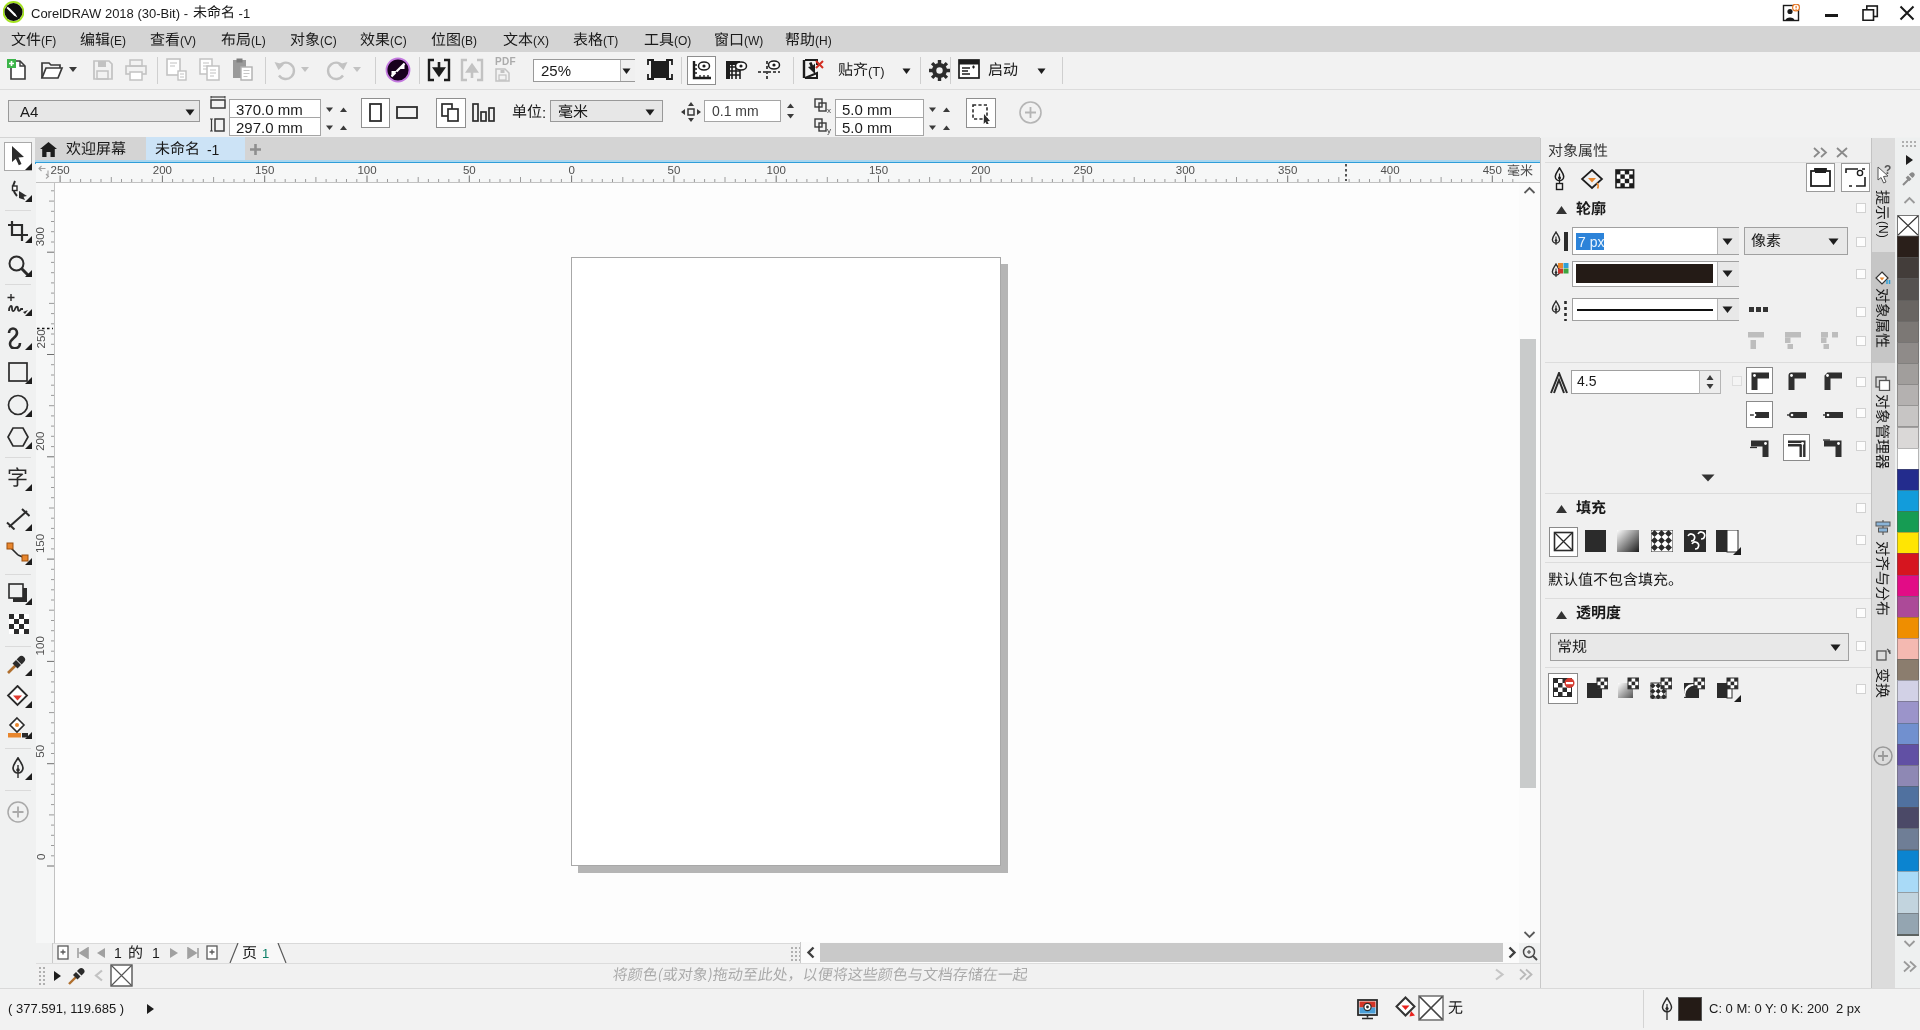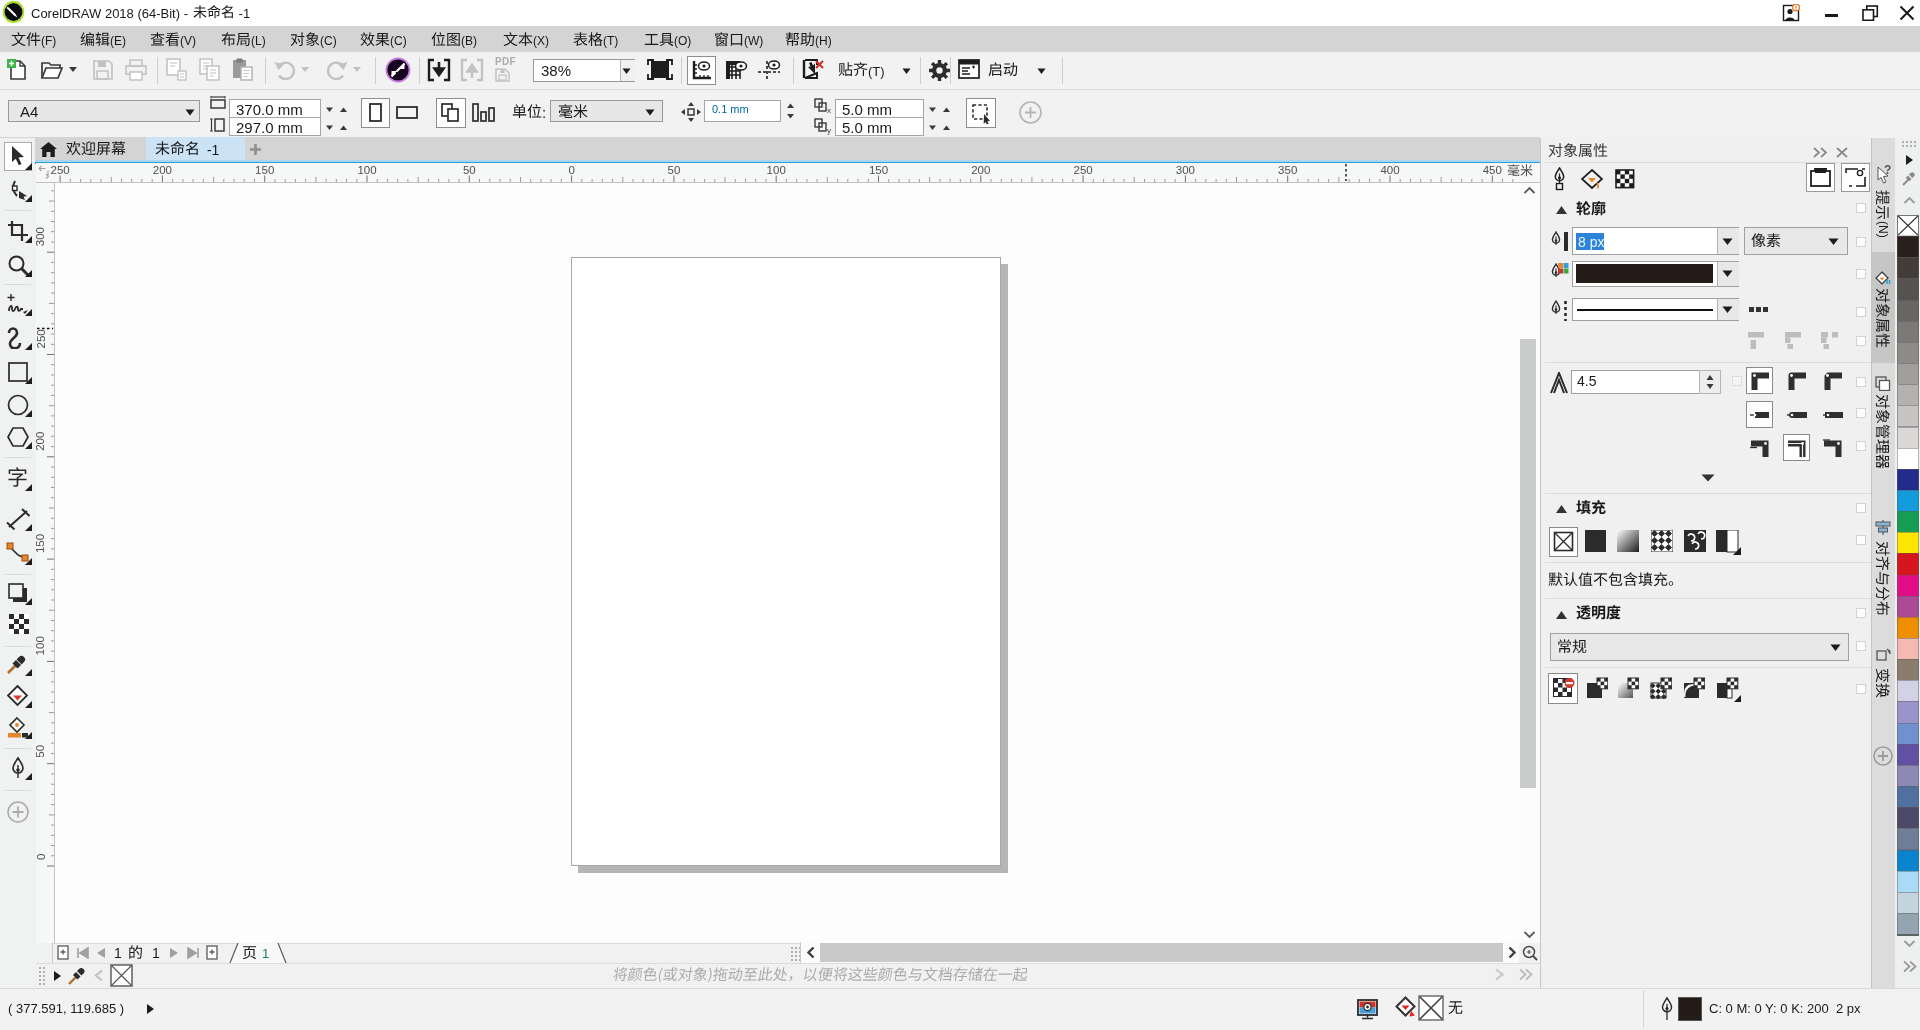--- a/index.html
+++ b/index.html
@@ -105,21 +105,21 @@
       <path id="r6362" d="M164 -839V-638H48V-568H164V-345C116 -331 72 -318 36 -309L56 -235L164 -270V-12C164 0 159 4 148 4C137 5 103 5 64 4C74 25 84 58 87 77C145 78 182 75 205 62C229 50 238 29 238 -12V-294L345 -329L334 -399L238 -368V-568H331V-638H238V-839ZM536 -688H744C721 -654 692 -617 664 -587H458C487 -620 513 -654 536 -688ZM333 -289V-224H575C535 -137 452 -48 279 28C295 42 318 66 329 81C499 1 588 -93 635 -186C699 -68 802 28 921 77C931 59 953 32 969 17C848 -25 744 -115 687 -224H950V-289H880V-587H750C788 -629 827 -678 853 -722L803 -756L791 -752H575C589 -778 602 -803 613 -828L537 -842C502 -757 435 -651 337 -572C353 -561 377 -536 388 -519L406 -535V-289ZM478 -289V-527H611V-422C611 -382 609 -337 598 -289ZM805 -289H671C682 -336 684 -381 684 -421V-527H805Z"></path>
     </defs>
   </svg>
 <div style="position:absolute;left:0px;top:0px;width:1920px;height:26px;background:#ffffff;"></div>
 <svg style="position:absolute;left:3px;top:1px;" width="21" height="22" viewBox="0 0 21 22">
 <circle cx="10.5" cy="11" r="10" fill="none" stroke="#a4e31f" stroke-width="1.8"></circle>
 <circle cx="10.5" cy="11" r="9" fill="#0d0d0d"></circle>
 <path d="M5 5.5 L12.5 13 L14.5 16.5 L11 14.5 L3.5 7 z" fill="#ffffff"></path>
 <path d="M4.2 4.5 l2.5 2.5" stroke="#0d0d0d" stroke-width="0.8"></path>
 </svg>
-<div style="position:absolute;left:31px;top:6px;font-size:13px;color:#1a1a1a;white-space:pre;">CorelDRAW 2018 (64-Bit) -</div>
+<div style="position:absolute;left:31px;top:6px;font-size:13px;color:#1a1a1a;white-space:pre;">CorelDRAW 2018 (30-Bit) -</div>
 <div style="position:absolute;left:193px;top:5px;">
     <svg width="42.0" height="14.0" viewBox="0 -860 3000 1000" fill="#1a1a1a">
       <g>
         <use href="#r672a" x="0"></use>
         <use href="#r547d" x="1000"></use>
         <use href="#r540d" x="2000"></use>
       </g>
     </svg>
   </div>
 <div style="position:absolute;left:235px;top:6px;font-size:13px;color:#1a1a1a;white-space:pre;"> -1</div>
@@ -324,21 +324,21 @@
 <path d="M7 2 H2 v20 h5 M17 2 h5 v20 h-5" fill="none" stroke="#c2c2c2" stroke-width="2.4"></path>
 <path d="M12 20 v-9 M7.5 13.5 L12 7 L16.5 13.5 z" fill="#c2c2c2" stroke="#c2c2c2" stroke-width="2.6"></path>
 </svg>
 <div style="position:absolute;left:495px;top:56px;font-size:10px;color:#ababab;white-space:pre;font-weight:bold;letter-spacing:.3px;">PDF</div>
 <svg style="position:absolute;left:495px;top:68px;" width="16" height="14" viewBox="0 0 16 14">
 <path d="M1 1 h9 l4 4 v8 h-13 z" fill="none" stroke="#c2c2c2" stroke-width="1.5"></path>
 <rect x="4" y="7" width="7" height="5" fill="none" stroke="#c2c2c2" stroke-width="1.2"></rect>
 <rect x="5.5" y="2" width="4" height="3" fill="#c2c2c2"></rect>
 </svg>
 <div style="position:absolute;left:533px;top:59px;width:102px;height:23px;background:#fff;border:1px solid #999;box-sizing:border-box;"></div>
-<div style="position:absolute;left:541px;top:62px;font-size:15px;color:#1a1a1a;white-space:pre;">38%</div>
+<div style="position:absolute;left:541px;top:62px;font-size:15px;color:#1a1a1a;white-space:pre;">25%</div>
 <div style="position:absolute;left:620px;top:60px;width:14px;height:21px;background:#f0f0f0;border-left:1px solid #b5b5b5;"></div>
 <svg style="position:absolute;left:621px;top:67px;" width="11" height="8" viewBox="0 0 11 8">
     <path d="M1.5 1.5 h8 l-4 5.5 z" fill="#1d1d1d"></path>
   </svg>
 <svg style="position:absolute;left:647px;top:58px;" width="26" height="24" viewBox="0 0 26 24">
 <rect x="4" y="3" width="18" height="17" fill="#1d1d1d"></rect>
 <path d="M1 7 v-5 h6 M19 2 h6 v5 M25 16 v5 h-6 M7 21 h-6 v-5" fill="none" stroke="#1d1d1d" stroke-width="1.8"></path>
 </svg>
 <div style="position:absolute;left:681px;top:57px;width:1px;height:27px;background:#cfcfcf;"></div>
 <div style="position:absolute;left:687px;top:56px;width:29px;height:29px;background:#fff;border:1px solid #8e8e8e;box-sizing:border-box;"></div>
@@ -478,21 +478,21 @@
     </svg>
   </div>
 <svg style="position:absolute;left:644px;top:108px;" width="12" height="8" viewBox="0 0 12 8">
     <path d="M1.5 1.5 h9 l-4.5 6 z" fill="#1d1d1d"></path>
   </svg>
 <svg style="position:absolute;left:680px;top:101px;" width="22" height="22" viewBox="0 0 22 22">
 <rect x="8" y="8" width="6" height="6" fill="none" stroke="#3a3a3a" stroke-width="1.5"></rect>
 <path d="M11 1 l3 4 h-6 z M11 21 l-3 -4 h6 z M1 11 l4 -3 v6 z M21 11 l-4 3 v-6 z" fill="#3a3a3a"></path>
 </svg>
 <div style="position:absolute;left:704px;top:100px;width:77px;height:22px;background:#fff;border:1px solid #a5a5a5;box-sizing:border-box;"></div>
-<div style="position:absolute;left:712px;top:102.5px;font-size:11px;color:#0369a1;white-space:pre;">0.1 mm</div>
+<div style="position:absolute;left:712px;top:102.5px;font-size:14px;color:#404040;white-space:pre;">0.1 mm</div>
 <svg style="position:absolute;left:783px;top:101px;" width="15" height="10" viewBox="0 0 15 10">
     <path d="M4 7 h7 l-3.5 -4.5 z" fill="#3a3a3a"></path>
   </svg>
 <svg style="position:absolute;left:783px;top:111px;" width="15" height="10" viewBox="0 0 15 10">
     <path d="M4 3 h7 l-3.5 4.5 z" fill="#3a3a3a"></path>
   </svg>
 <svg style="position:absolute;left:814px;top:97px;" width="20" height="40" viewBox="0 0 20 40">
 <g fill="none" stroke="#3a3a3a" stroke-width="1.4">
 <rect x="1" y="2" width="7" height="8"></rect>
       <rect x="5" y="6" width="7" height="8"></rect>
@@ -1212,21 +1212,21 @@
   </div>
 <div style="position:absolute;left:1856px;top:203px;width:10px;height:10px;background:#fdfdfd;border:1px solid #d2d2d2;box-sizing:border-box;"></div>
 <svg style="position:absolute;left:1549px;top:231px;" width="14" height="21" viewBox="0 0 14 21">
     <path d="M7 1 c2.2 3.6 3.6 5.2 3.6 7.4 a3.6 3.6 0 0 1 -7.2 0 c0 -2.2 1.4 -3.8 3.6 -7.4 z" fill="none" stroke="#2b2b2b" stroke-width="1.4"></path>
 <path d="M7 5.5 v8.5" stroke="#2b2b2b" stroke-width="1.1"></path>
 <circle cx="7" cy="9.5" r="1.3" fill="#2b2b2b"></circle>
   </svg>
 <div style="position:absolute;left:1564px;top:232px;width:3.5px;height:19px;background:#2b2b2b;"></div>
 <div style="position:absolute;left:1572px;top:227px;width:167px;height:28px;background:#fff;border:1px solid #a0a0a0;box-sizing:border-box;"></div>
 <div style="position:absolute;left:1576px;top:233px;width:28px;height:17px;background:#2c83d9;"></div>
-<div style="position:absolute;left:1578px;top:234px;font-size:14px;color:#eaf4fd;white-space:pre;">8 px</div>
+<div style="position:absolute;left:1578px;top:234px;font-size:14px;color:#eaf4fd;white-space:pre;">7 px</div>
 <div style="position:absolute;left:1717px;top:228px;width:21px;height:26px;background:#e8e8e8;border-left:1px solid #b5b5b5;"></div>
 <svg style="position:absolute;left:1721px;top:237px;" width="13" height="9" viewBox="0 0 13 9">
     <path d="M1.5 1.5 h10 l-5 6.5 z" fill="#1d1d1d"></path>
   </svg>
 <div style="position:absolute;left:1744px;top:227px;width:104px;height:28px;background:#e8e8e8;border:1px solid #a0a0a0;box-sizing:border-box;"></div>
 <div style="position:absolute;left:1751px;top:233px;">
     <svg width="30.0" height="15.0" viewBox="0 -860 2000 1000" fill="#1a1a1a">
       <g>
         <use href="#r50cf" x="0"></use>
         <use href="#r7d20" x="1000"></use>

